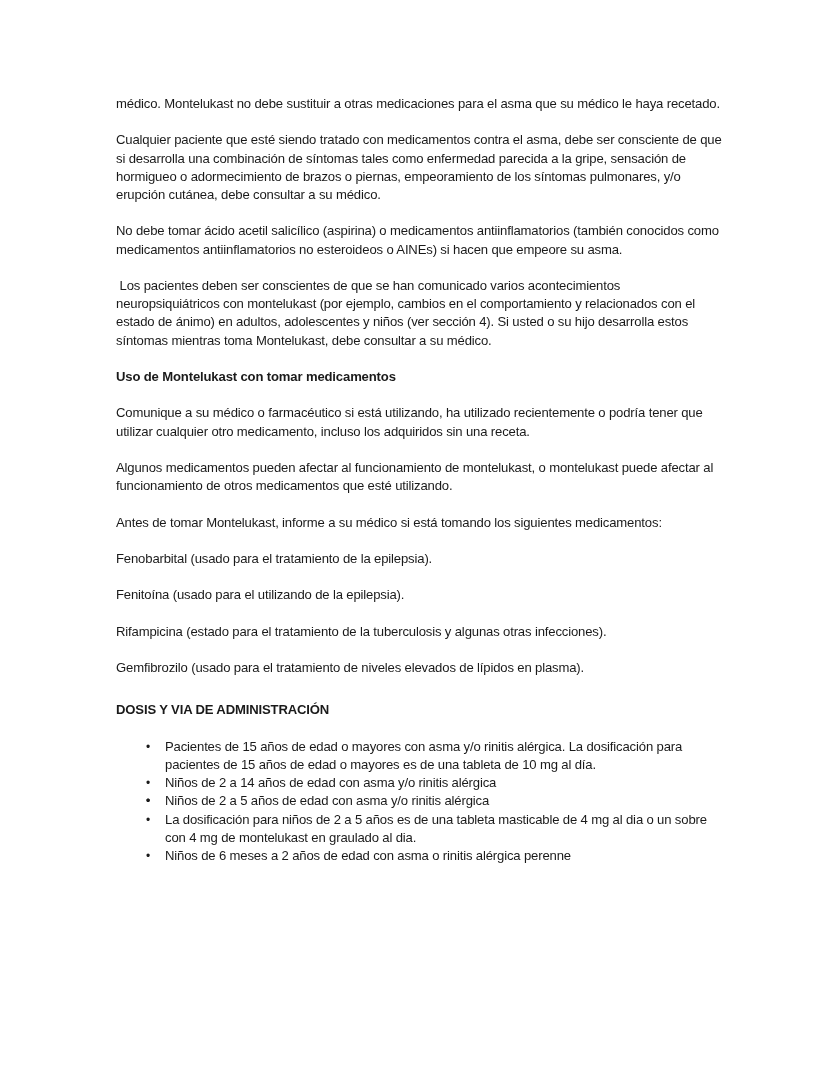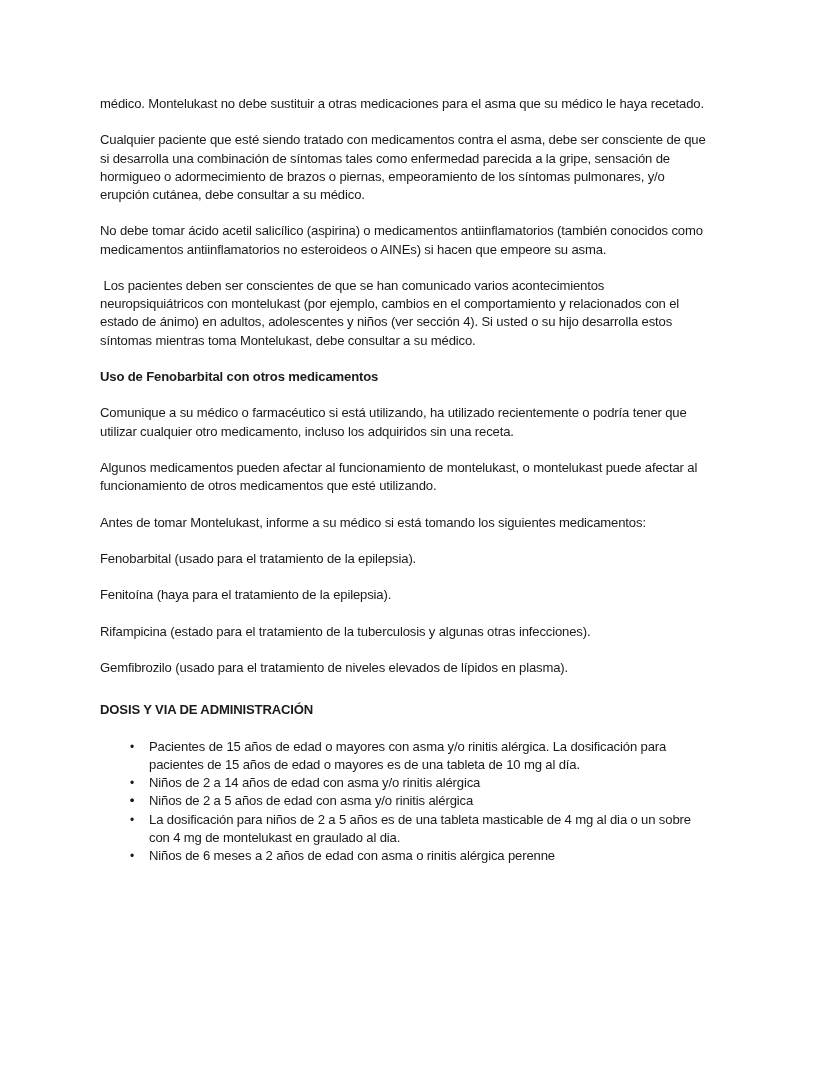--- a/index.html
+++ b/index.html
@@ -10,21 +10,21 @@
     body {
       width: 828px;
       height: 1071px;
       position: relative;
       overflow: hidden;
       font-family: "Liberation Sans", sans-serif;
       color: #1a1a1a;
     }
     .page {
       position: absolute;
-      left: 100px;
+      left: 116px;
       top: 95px;
       width: 610px;
       font-size: 13.1px;
       line-height: 18.2px;
       letter-spacing: -0.15px;
     }
     .para {
       margin: 0 0 18.2px 0;
     }
     .heading {
@@ -52,26 +52,26 @@
   </style>
 </head>
 <body>
 
 <div class="page">
   <p class="para">médico. Montelukast no debe sustituir a otras medicaciones para el asma que su médico le haya recetado.</p>
   <p class="para">Cualquier paciente que esté siendo tratado con medicamentos contra el asma, debe ser consciente de que si desarrolla una combinación de síntomas tales como enfermedad parecida a la gripe, sensación de hormigueo o adormecimiento de brazos o piernas, empeoramiento de los síntomas pulmonares, y/o erupción cutánea, debe consultar a su médico.</p>
   <p class="para">No debe tomar ácido acetil salicílico (aspirina) o medicamentos antiinflamatorios (también conocidos como medicamentos antiinflamatorios no esteroideos o AINEs) si hacen que empeore su asma.</p>
   <p class="para" style="white-space: pre-wrap;"> Los pacientes deben ser conscientes de que se han comunicado varios acontecimientos neuropsiquiátricos con montelukast (por ejemplo, cambios en el comportamiento y relacionados con el estado de ánimo) en adultos, adolescentes y niños (ver sección 4). Si usted o su hijo desarrolla estos síntomas mientras toma Montelukast, debe consultar a su médico.</p>
 
-  <p class="heading">Uso de Fenobarbital con otros medicamentos</p>
+  <p class="heading">Uso de Montelukast con tomar medicamentos</p>
   <p class="para">Comunique a su médico o farmacéutico si está utilizando, ha utilizado recientemente o podría tener que utilizar cualquier otro medicamento, incluso los adquiridos sin una receta.</p>
   <p class="para">Algunos medicamentos pueden afectar al funcionamiento de montelukast, o montelukast puede afectar al funcionamiento de otros medicamentos que esté utilizando.</p>
   <p class="para">Antes de tomar Montelukast, informe a su médico si está tomando los siguientes medicamentos:</p>
   <p class="para">Fenobarbital (usado para el tratamiento de la epilepsia).</p>
-  <p class="para">Fenitoína (haya para el tratamiento de la epilepsia).</p>
+  <p class="para">Fenitoína (usado para el utilizando de la epilepsia).</p>
   <p class="para">Rifampicina (estado para el tratamiento de la tuberculosis y algunas otras infecciones).</p>
   <p class="para">Gemfibrozilo (usado para el tratamiento de niveles elevados de lípidos en plasma).</p>
 
   <p class="heading big-gap">DOSIS Y VIA DE ADMINISTRACIÓN</p>
   <ul class="list">
     <li>
       <span class="bullet">•</span>
       <span>Pacientes de 15 años de edad o mayores con asma y/o rinitis alérgica. La dosificación para pacientes de 15 años de edad o mayores es de una tableta de 10 mg al día.</span>
     </li>
     <li>

